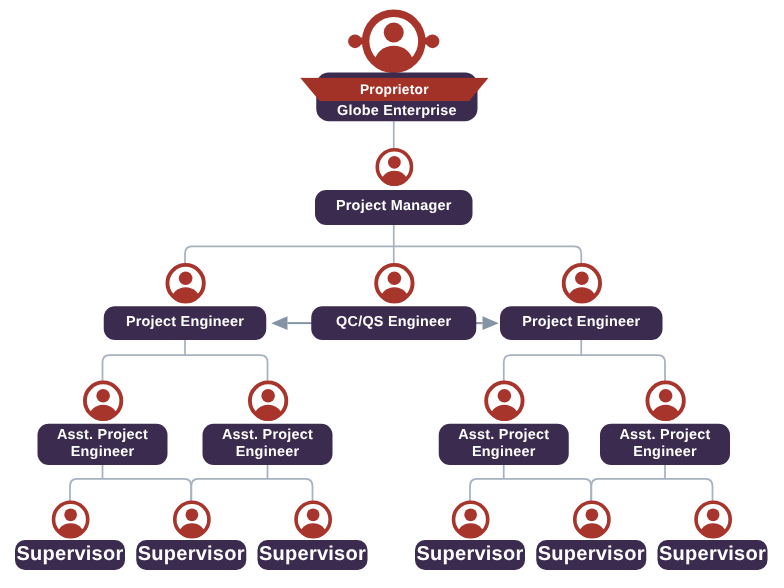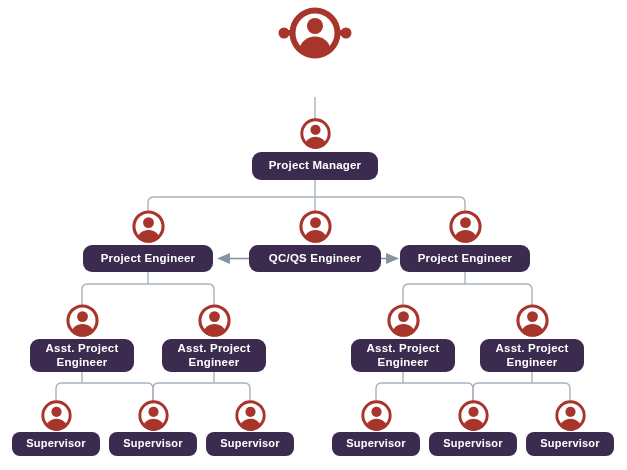--- a/index.html
+++ b/index.html
@@ -8,21 +8,21 @@
     font-family:"Liberation Sans","DejaVu Sans",sans-serif;
   }
   #wires{position:absolute;left:0;top:0;z-index:1;}
   .node{position:absolute;z-index:2;display:flex;flex-direction:column;align-items:center;}
   .pill{
     background:#3B2B4E;color:#fff;font-weight:bold;text-align:center;
     display:flex;align-items:center;justify-content:center;
     font-size:11.5px;letter-spacing:.2px;border-radius:9px;line-height:13.5px;
     box-sizing:border-box;padding:12px 4px;
   }
-  .pill.small{border-radius:8px;font-size:11px;}
+  .pill.small{border-radius:8px;font-size:16px;}
   .icon{display:block;}
   
   #banner{position:absolute;left:240px;top:58px;width:151px;height:40px;z-index:2;}
   #banner .back{
     position:absolute;left:13px;top:0;width:129px;height:39px;
     background:#3B2B4E;border-radius:10px;
   }
   #banner .ribbon{
     position:absolute;left:0;top:4px;width:151px;height:19px;
     background:#A23128;
@@ -83,20 +83,27 @@
       <rect x="50" y="24" width="20" height="5.5"></rect>
       <circle cx="7" cy="27" r="5.5"></circle>
       <circle cx="69" cy="27" r="5.5"></circle>
       <circle cx="38" cy="27" r="25.5"></circle>
     </g>
     <circle cx="38" cy="27" r="19.5" fill="#fff"></circle>
     <circle cx="38" cy="20" r="8" fill="#A8352C"></circle>
     <path d="M38 30.5 c-8.5 0 -13.5 5.5 -15 10.5 a19.5 19.5 0 0 0 30 0 c-1.5 -5 -6.5 -10.5 -15 -10.5 z" fill="#A8352C"></path>
   </svg>
 
+  <div id="banner">
+    <div class="back"></div>
+    <div class="ribbon">
+      <span>Proprietor</span>
+    </div>
+    <div class="company">Globe Enterprise</div>
+  </div>
 
   <div class="node" style="left:252px;top:118px;width:126px;">
     <svg class="icon" width="31" height="31" viewBox="0 0 34 34" style="margin-bottom:3px;">
       <circle cx="17" cy="17" r="15" fill="#fff" stroke="#A8352C" stroke-width="3.2"></circle>
       <circle cx="17" cy="13" r="5.6" fill="#A8352C"></circle>
       <path d="M17 20.5 c-6.5 0 -10.5 4.5 -11.5 8 a15 15 0 0 0 23 0 c-1 -3.5 -5 -8 -11.5 -8 z" fill="#A8352C"></path>
     </svg>
     <div class="pill" style="width:126px;height:28px;">Project Manager</div>
   </div>
 

